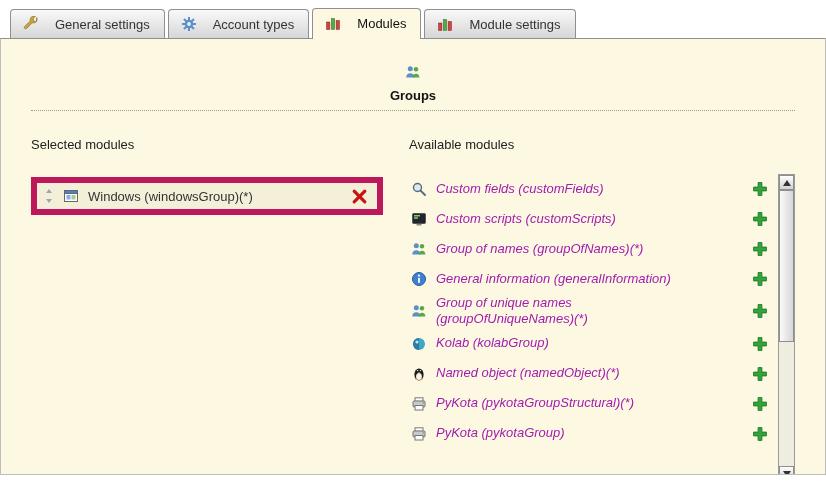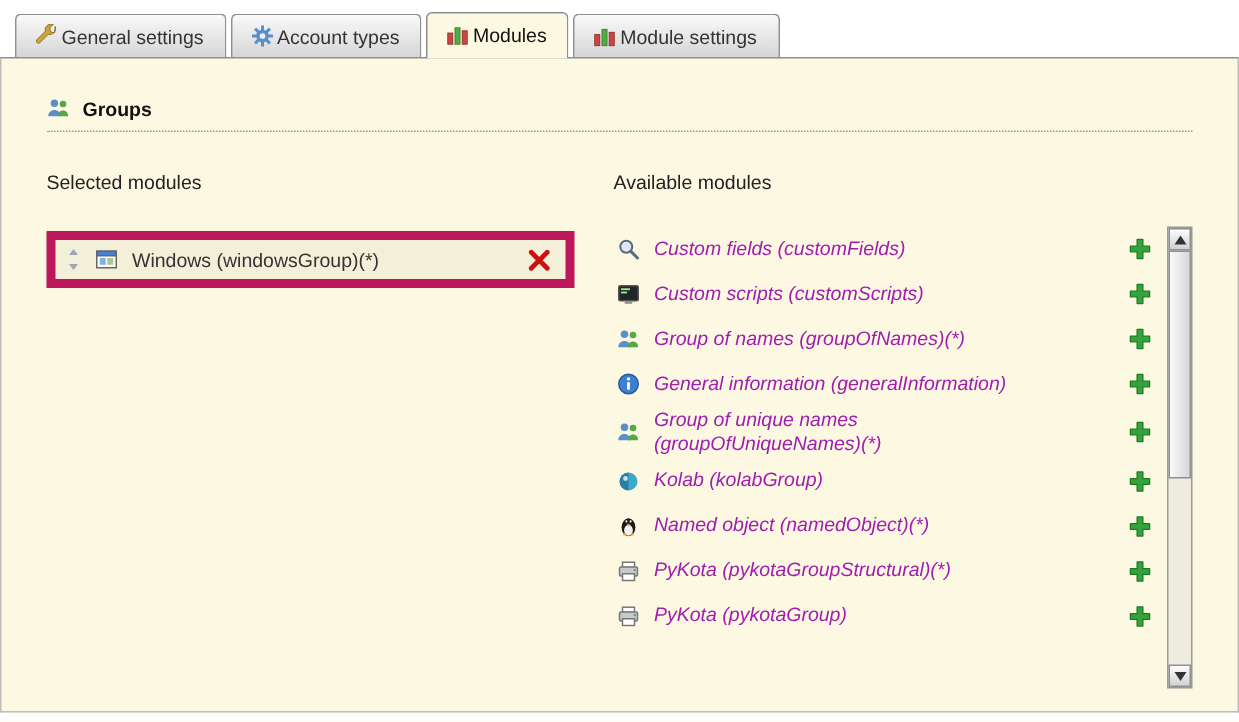--- a/index.html
+++ b/index.html
@@ -13,21 +13,21 @@
   }
   .page { width:826px; height:481px; position:relative; }
 
   
   .tabbar {
     display:flex; align-items:flex-end; gap:3px;
     padding:8px 0 0 10px;
     position:relative; z-index:2;
   }
   .tab {
-    display:inline-flex; align-items:center; gap:2px;
+    display:inline-flex; align-items:center; gap:16px;
     padding:6px 14px 6px 12px;
     background:linear-gradient(#f9f9f9,#d6d6d6);
     border:1px solid #8f8f8f; border-bottom:none;
     border-radius:4px 4px 0 0;
     cursor:pointer; white-space:nowrap; color:#333;
   }
   .tab.active {
     background:#fcf8e1;
     padding-bottom:8px;
     margin-bottom:-1px;
@@ -46,20 +46,21 @@
     border-right:1px solid #bdbdbd;
     border-bottom:1px solid #bdbdbd;
     height:437px;
     overflow:hidden;
   }
   .section-heading {
     display:flex; align-items:center; gap:8px;
     margin:25px 30px 0 30px;
     padding-bottom:7px;
     border-bottom:1px dotted #9a9a85;
+    flex-direction:column;
   }
   .section-title { font-weight:bold; color:#111; }
 
   .columns { display:flex; padding:0 30px; }
   .col-left { width:378px; flex:none; }
   .col-right { flex:1; min-width:0; }
   .col-heading { margin-top:26px; color:#222; }
 
   
   .sel-row {

